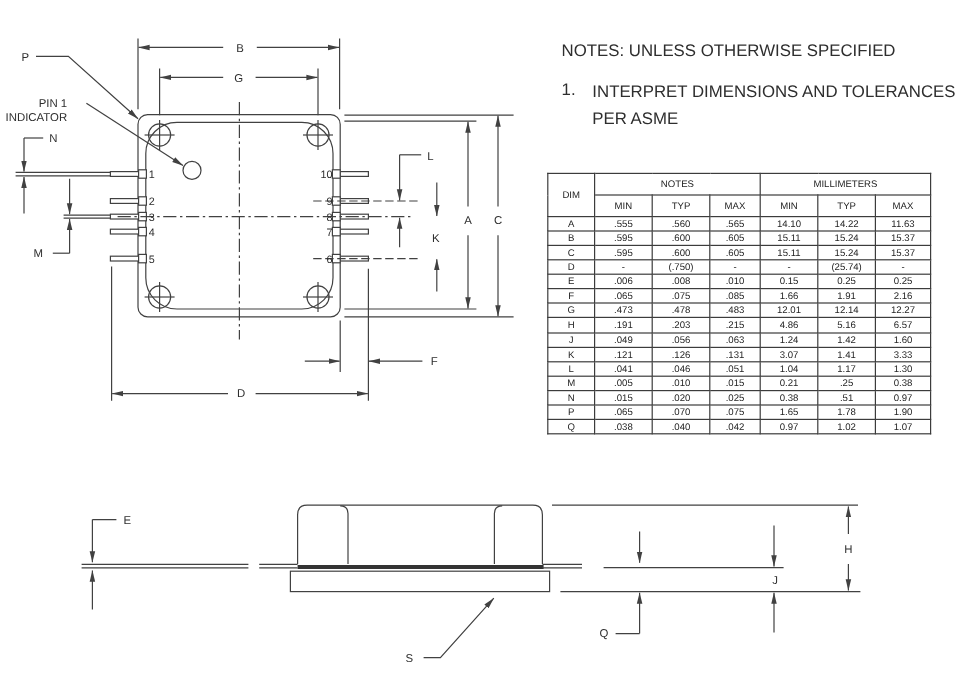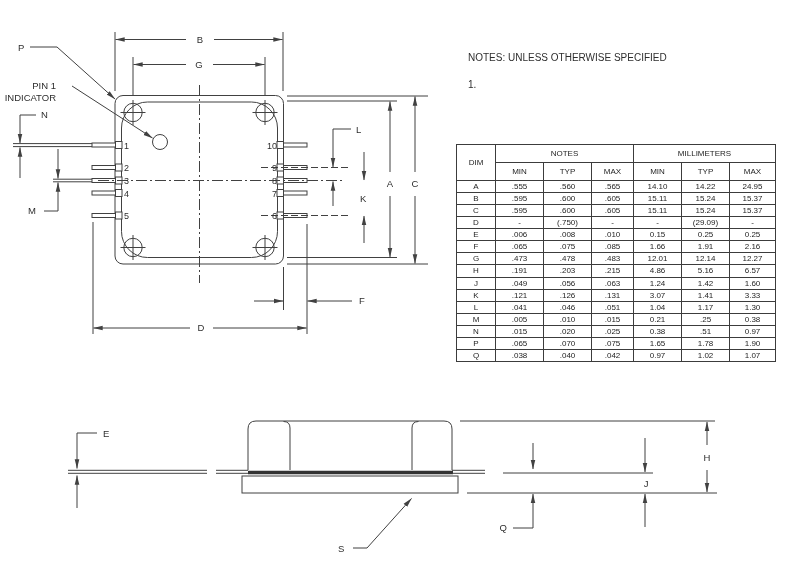--- a/index.html
+++ b/index.html
@@ -3,21 +3,21 @@
 <meta charset="utf-8">
 <style>
   html,body{margin:0;padding:0;}
   body{
     width:806px;height:564px;position:relative;background:#ffffff;
     font-family:"Liberation Sans", sans-serif;color:#2e2e2e;overflow:hidden;
   }
   svg{position:absolute;left:0;top:0;}
   svg text{fill:#2e2e2e;font-family:"Liberation Sans",sans-serif;font-size:9.5px;}
   svg text.pin-num{font-size:9px;}
-  .notes{position:absolute;left:468px;top:52px;font-size:10px;color:#2e2e2e;}
+  .notes{position:absolute;left:468px;top:34px;font-size:14px;color:#2e2e2e;}
   .notes .note-item{display:flex;margin-top:16px;}
   .notes .note-num{width:31px;}
   .note-lines div{line-height:1.55;}
   .dim-table{
     position:absolute;left:456px;top:144px;width:319px;height:218px;
     border-collapse:collapse;table-layout:fixed;font-size:8px;color:#242424;
   }
   .dim-table th,.dim-table td{
     border:1px solid #3c3c3c;padding:0;text-align:center;vertical-align:middle;
     font-weight:normal;white-space:nowrap;
@@ -264,20 +264,21 @@
     <text x="507" y="531" text-anchor="end">Q</text>
     <text x="338" y="552">S</text>
   </g>
 </svg>
 
 <div class="notes">
   <div>NOTES: UNLESS OTHERWISE SPECIFIED</div>
   <div class="note-item">
     <div class="note-num">1.</div>
     <div class="note-lines">
+      <div>INTERPRET DIMENSIONS AND TOLERANCES PER ASME</div>
     </div>
   </div>
 </div>
 
 <table class="dim-table">
   <colgroup>
     <col style="width:39px">
       <col style="width:48px">
       <col style="width:48px">
       <col style="width:42px">
@@ -301,21 +302,21 @@
     </tr>
   </thead>
   <tbody>
       <tr>
         <td>A</td>
         <td>.555</td>
         <td>.560</td>
         <td>.565</td>
         <td>14.10</td>
         <td>14.22</td>
-        <td>24.95</td>
+        <td>11.63</td>
       </tr>
       <tr>
         <td>B</td>
         <td>.595</td>
         <td>.600</td>
         <td>.605</td>
         <td>15.11</td>
         <td>15.24</td>
         <td>15.37</td>
       </tr>
@@ -327,21 +328,21 @@
         <td>15.11</td>
         <td>15.24</td>
         <td>15.37</td>
       </tr>
       <tr>
         <td>D</td>
         <td>-</td>
         <td>(.750)</td>
         <td>-</td>
         <td>-</td>
-        <td>(29.09)</td>
+        <td>(25.74)</td>
         <td>-</td>
       </tr>
       <tr>
         <td>E</td>
         <td>.006</td>
         <td>.008</td>
         <td>.010</td>
         <td>0.15</td>
         <td>0.25</td>
         <td>0.25</td>

